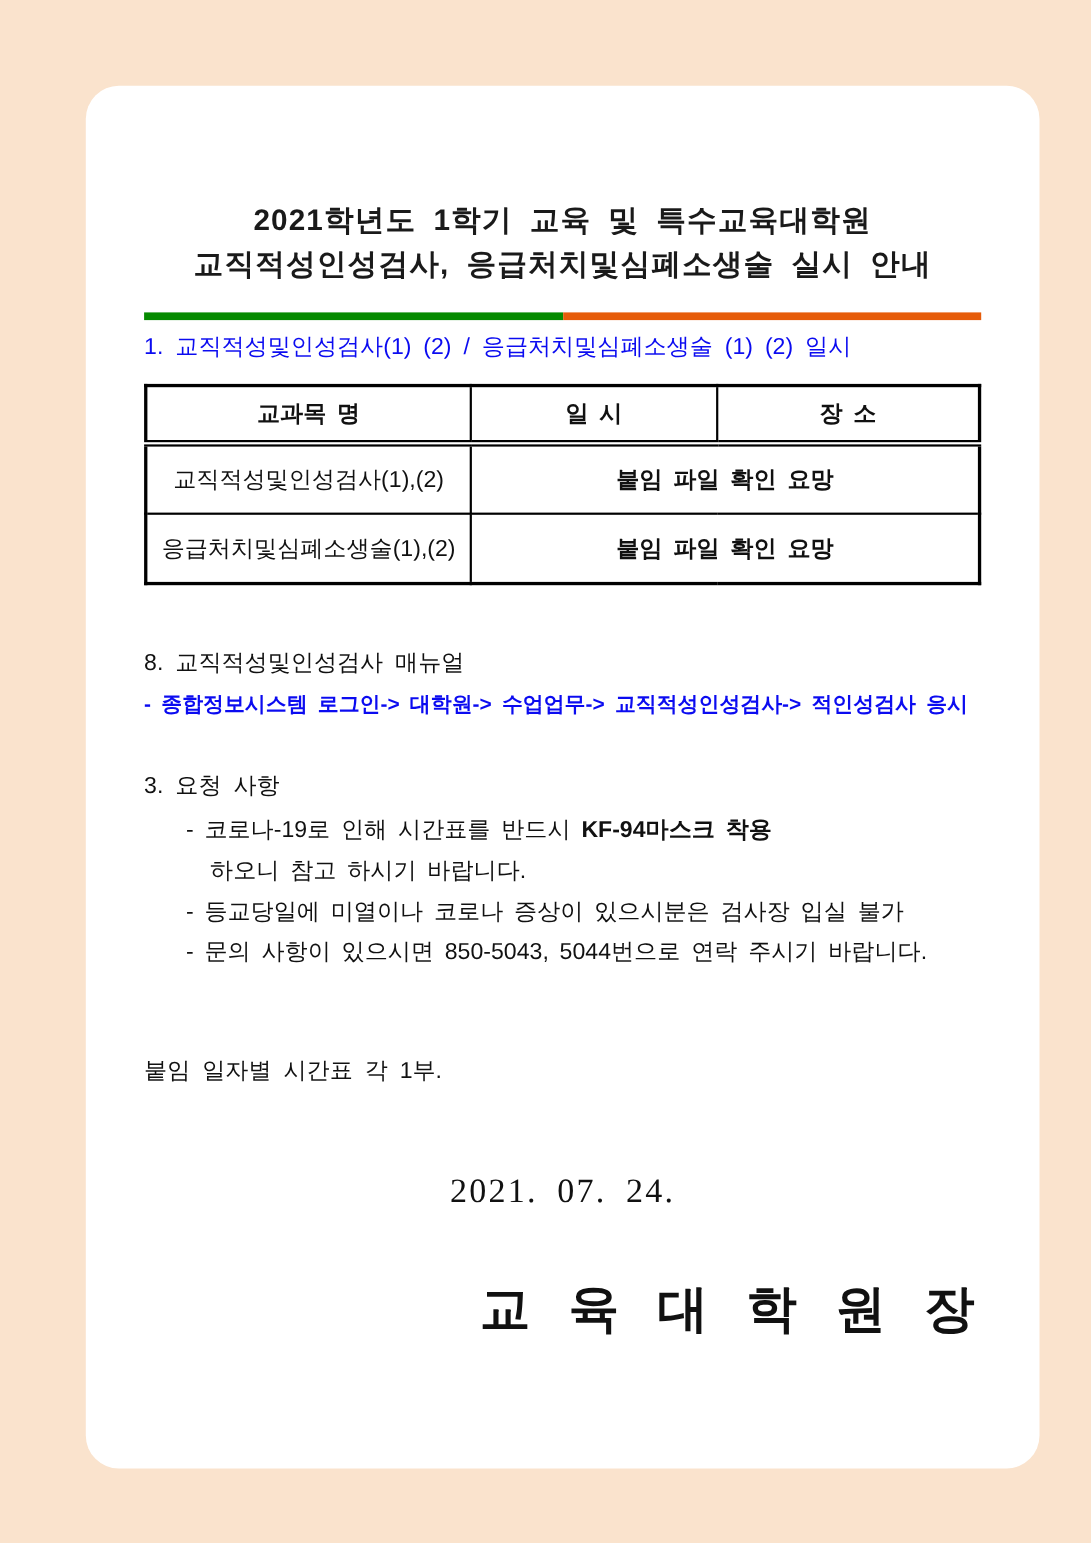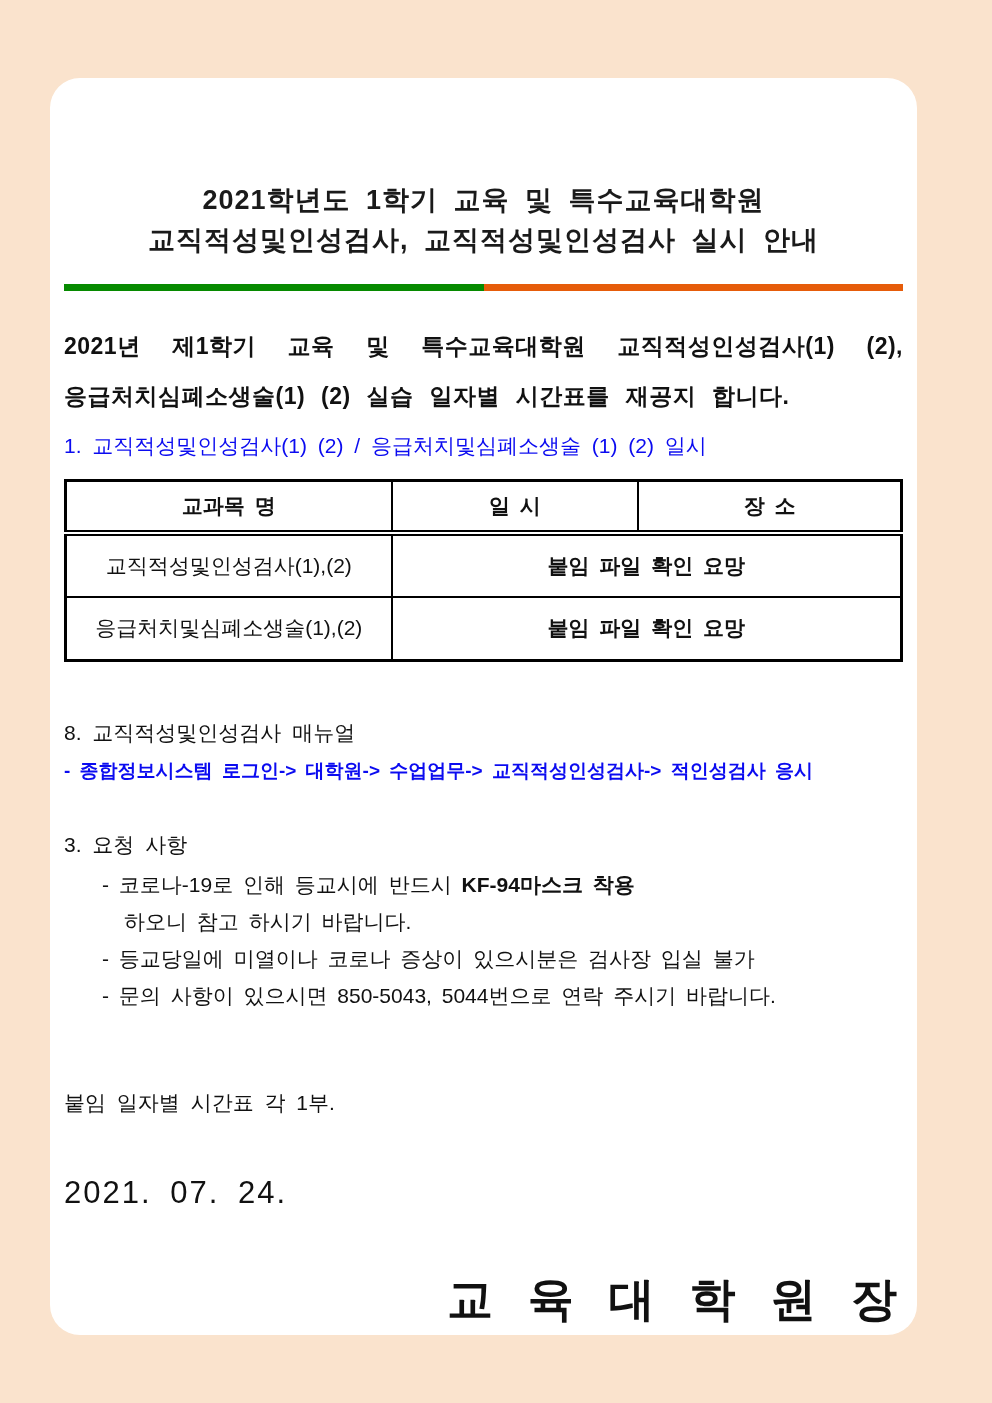--- a/index.html
+++ b/index.html
@@ -5,25 +5,25 @@
   * { margin: 0; padding: 0; box-sizing: border-box; }
   html, body { width: 992px; height: 1403px; }
   body {
     background: #FAE3CD;
     font-family: "Liberation Sans", "DejaVu Sans", sans-serif;
     color: #111;
     position: relative;
   }
   .card {
     position: absolute;
-    left: 50px; top: 78px;
+    left: 78px; top: 78px;
     width: 867px; height: 1257px;
     background: #ffffff;
     border-radius: 30px;
-    padding: 0 14px;
+    padding: 0 53px;
     overflow: hidden;
   }
   .title-block {
     padding-top: 102px;
     text-align: center;
   }
   .title-line {
     font-size: 27px;
     font-weight: bold;
     line-height: 40px;
@@ -101,54 +101,51 @@
   }
   .req-item { font-weight: normal; }
   .req-item .bold { font-weight: bold; }
   .req-cont { padding-left: 22px; }
   .attachment-line {
     margin-top: 75px;
     font-size: 21px;
     word-spacing: 5px;
   }
   .date-line {
-    margin-top: 58px;
+    margin-top: 78px;
+    text-align: center;
     font-size: 31px;
     letter-spacing: 2px;
     word-spacing: 8px;
-    font-family: Liberation Sans, sans-serif;
+    font-family: Liberation Serif, serif;
   }
   .signature-line {
     margin-top: 58px;
     text-align: right;
     font-size: 46px;
     font-weight: bold;
     letter-spacing: 6px;
     word-spacing: 10px;
   }
 </style>
 </head>
 <body>
 
 <div class="card">
 
   <div class="title-block">
     <div class="title-line">2021학년도 1학기 교육 및 특수교육대학원</div>
-    <div class="title-line">교직적성및인성검사, 교직적성및인성검사 실시 안내</div>
+    <div class="title-line">교직적성인성검사, 응급처치및심폐소생술 실시 안내</div>
   </div>
 
   <div class="divider-bar">
     <div class="seg" style="background:#068A00;"></div>
     <div class="seg" style="background:#E65C0A;"></div>
   </div>
 
-  <div class="intro">
-    <div class="justify-line">2021년 제1학기 교육 및 특수교육대학원 교직적성인성검사(1) (2),</div>
-    <div>응급처치심폐소생술(1) (2) 실습 일자별 시간표를 재공지 합니다.</div>
-  </div>
 
   <div class="sec-heading sec1-heading blue">1. 교직적성및인성검사(1) (2) / 응급처치및심폐소생술 (1) (2) 일시</div>
 
   <table class="schedule">
     <colgroup>
       <col class="col-subject">
       <col class="col-date">
       <col class="col-place">
     </colgroup>
     <thead>
@@ -168,21 +165,21 @@
         <td class="value-cell" colspan="2">붙임 파일 확인 요망</td>
       </tr>
     </tbody>
   </table>
 
   <div class="sec-heading sec2-heading">8. 교직적성및인성검사 매뉴얼</div>
   <div class="path-line blue">- 종합정보시스템 로그인-&gt; 대학원-&gt; 수업업무-&gt; 교직적성인성검사-&gt; 적인성검사 응시</div>
 
   <div class="sec-heading sec3-heading">3. 요청 사항</div>
   <div class="req-list">
-    <div class="req-item"><span>- 코로나-19로 인해 등교시에 반드시 </span><span class="bold">KF-94마스크 착용</span></div>
+    <div class="req-item"><span>- 코로나-19로 인해 시간표를 반드시 </span><span class="bold">KF-94마스크 착용</span></div>
     <div class="req-item req-cont">하오니 참고 하시기 바랍니다.</div>
     <div class="req-item">- 등교당일에 미열이나 코로나 증상이 있으시분은 검사장 입실 불가</div>
     <div class="req-item">- 문의 사항이 있으시면 850-5043, 5044번으로 연락 주시기 바랍니다.</div>
   </div>
 
   <div class="attachment-line">붙임 일자별 시간표 각 1부.</div>
 
   <div class="date-line">2021. 07. 24.</div>
 
   <div class="signature-line">교 육 대 학 원 장</div>

